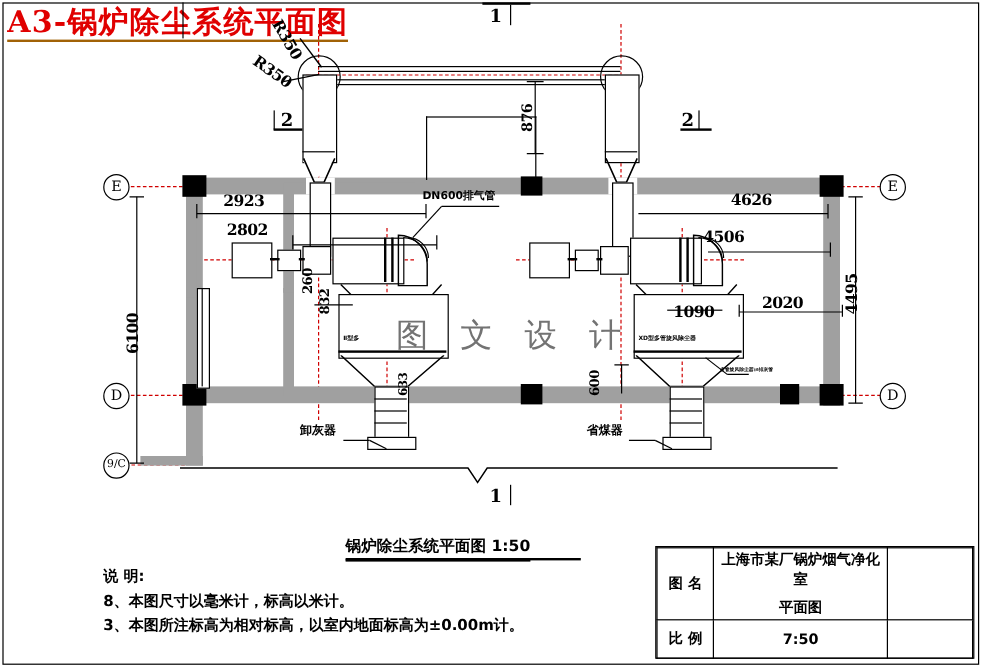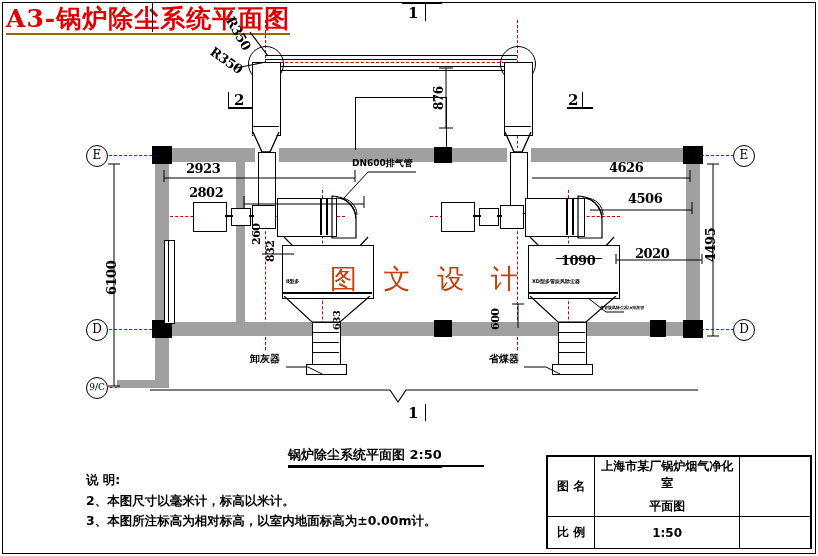--- a/index.html
+++ b/index.html
@@ -27,21 +27,21 @@
        transform:rotate(-90deg);transform-origin:left top;}
   .cn{font-family:"DejaVu Sans","Liberation Sans",sans-serif;font-weight:bold;
       white-space:nowrap;}
   .axis{width:20px;height:20px;border:1px solid #000;border-radius:50%;
         text-align:center;line-height:19px;font-size:12px;
         font-family:"DejaVu Serif","Liberation Serif",serif;background:#fff;}
   .sec{font-family:"DejaVu Serif","Liberation Serif",serif;font-size:15px;
        font-weight:bold;}
   
   #wm{font-family:"DejaVu Serif","Liberation Serif",serif;font-size:27px;
-      color:#c2410c;letter-spacing:9px;white-space:nowrap;}
+      color:#737373;letter-spacing:9px;white-space:nowrap;}
   
   #tb{border:1px solid #000;}
   #tb table{border-collapse:collapse;width:100%;height:100%;}
   #tb td{border:1px solid #000;text-align:center;font-weight:bold;
          font-family:"DejaVu Sans","Liberation Sans",sans-serif;font-size:12px;}
   .notes{font-family:"DejaVu Sans","Liberation Sans",sans-serif;
          font-size:12.5px;font-weight:bold;white-space:nowrap;}
   .cap{font-family:"DejaVu Sans","Liberation Sans",sans-serif;font-size:13px;
        font-weight:bold;white-space:nowrap;border-bottom:2px solid #000;
        padding-bottom:2px;}
@@ -277,21 +277,21 @@
 <svg class="abs" style="left:530px;top:160px;" width="165" height="22">
   <line x1="2" y1="18" x2="160" y2="18" stroke="#000" stroke-width="1"></line>
   <line x1="160" y1="10" x2="160" y2="24" stroke="#000" stroke-width="1"></line>
 </svg>
 <div class="abs dim" style="left:609px;top:160px;font-size:13px;">4626</div>
 
 <svg class="abs" style="left:588px;top:192px;" width="110" height="22">
   <line x1="2" y1="18" x2="104" y2="18" stroke="#000" stroke-width="1"></line>
   <line x1="104" y1="10" x2="104" y2="24" stroke="#000" stroke-width="1"></line>
 </svg>
-<div class="abs dim" style="left:628px;top:191px;font-size:13px;">4506</div>
+<div class="abs dim" style="left:586px;top:191px;font-size:13px;">4506</div>
 
 <svg class="abs" style="left:703px;top:160px;" width="20" height="180">
   <line x1="10" y1="4" x2="10" y2="176" stroke="#000" stroke-width="1"></line>
   <line x1="4" y1="4" x2="16" y2="4" stroke="#000" stroke-width="1"></line>
   <line x1="4" y1="176" x2="16" y2="176" stroke="#000" stroke-width="1"></line>
 </svg>
 <div class="abs dimv" style="left:703px;top:262px;font-size:13px;">4495</div>
 
 <svg class="abs" style="left:614px;top:246px;" width="92" height="18">
   <line x1="2" y1="14" x2="88" y2="14" stroke="#000" stroke-width="1"></line>
@@ -319,38 +319,38 @@
   <line x1="22" y1="4" x2="36" y2="11" stroke="#000" stroke-width="1"></line>
 </svg>
 <div class="abs cn" style="left:489px;top:352px;font-size:10px;">省煤器</div>
 
 <div class="abs" id="wm" style="left:330px;top:261px;">图 文 设 计</div>
 
 <svg class="abs" style="left:150px;top:386px;" width="550" height="20">
   <polyline points="0,4 240,4 248,16 256,4 548,4" fill="none" stroke="#000" stroke-width="1.2"></polyline>
 </svg>
 
-<div class="abs cap" style="left:288px;top:446px;">锅炉除尘系统平面图 2:50</div>
+<div class="abs cap" style="left:288px;top:446px;">锅炉除尘系统平面图 1:50</div>
 <div class="abs cap2" style="left:288px;top:465px;width:196px;"></div>
 
 <div class="abs notes" style="left:86px;top:472px;">说 明:</div>
-<div class="abs notes" style="left:86px;top:493px;">2、本图尺寸以毫米计，标高以米计。</div>
+<div class="abs notes" style="left:86px;top:493px;">8、本图尺寸以毫米计，标高以米计。</div>
 <div class="abs notes" style="left:86px;top:513px;">3、本图所注标高为相对标高，以室内地面标高为±0.00m计。</div>
 
 <div class="abs" id="tb" style="left:546px;top:455px;width:264px;height:92px;">
   <table>
     <tbody>
         <tr style="height:60px;">
       <td style="width:18%;margin-top:13px;">图  名</td>
       <td style="width:55%;">
         <div>上海市某厂锅炉烟气净化室</div>
         <div style="margin-top:6px;">平面图</div>
       </td>
       <td style="width:27%;"></td>
     </tr>
     <tr style="height:32px;margin-left:44px;">
       <td>比  例</td>
-      <td>1:50</td>
+      <td>7:50</td>
       <td></td>
     </tr>
   </tbody>
     </table>
 </div>
 
 </body></html>

